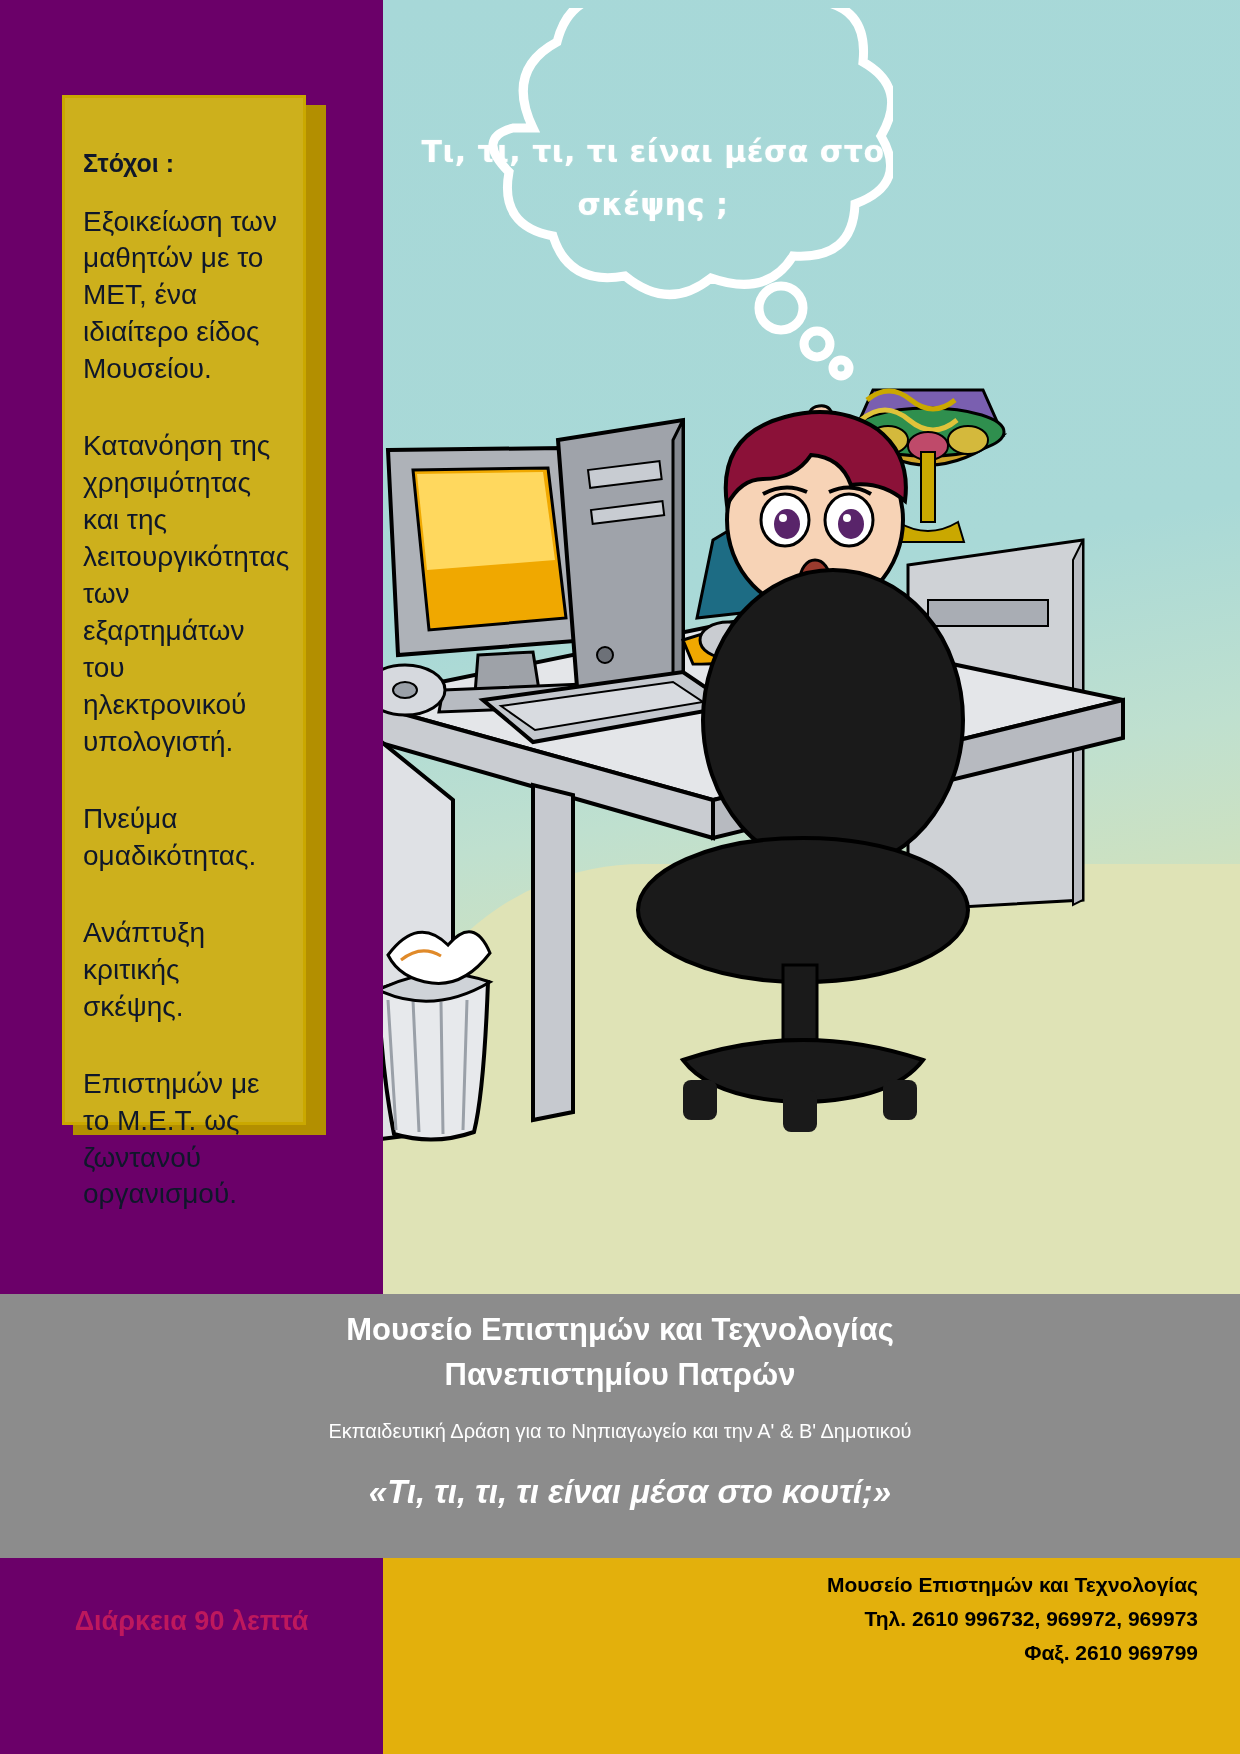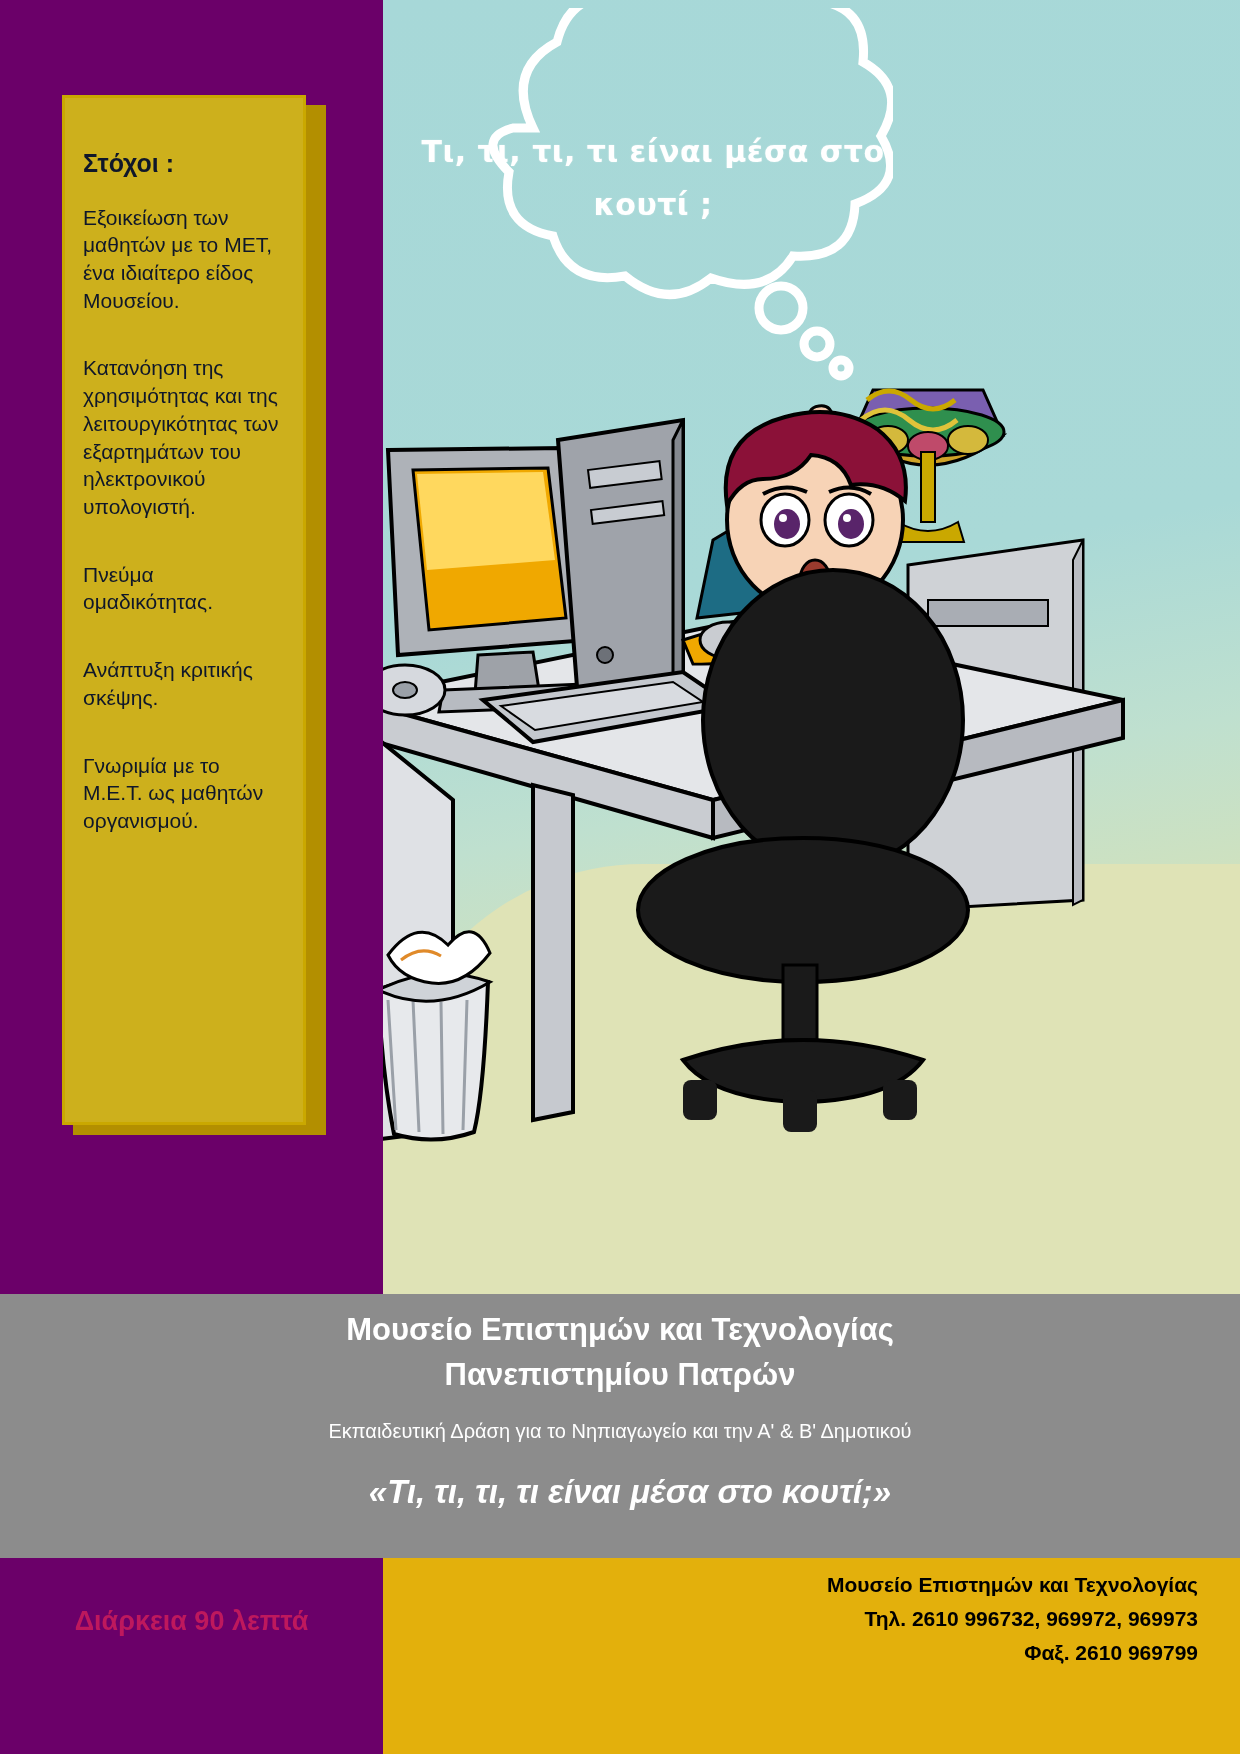--- a/index.html
+++ b/index.html
@@ -93,21 +93,21 @@
     padding: 52px 18px 10px 18px;
     color: #0f172a;
   }
   .goals-title {
     font-size: 25px;
     font-weight: 700;
     margin: 0 0 26px 0;
     line-height: 1.1;
   }
   .goal {
-    font-size: 21px;
+    font-size: 28px;
     line-height: 1.32;
     margin: 0 0 40px 0;
   }
 
   
   .grey-band {
     position: absolute;
     left: 0; top: 1294px;
     width: 1240px; height: 264px;
     background: #8c8c8c;
@@ -290,32 +290,32 @@
 
       <div class="bubble">
         <svg viewBox="0 0 480 400" width="480" height="400">
           <g fill="none" stroke="#ffffff" stroke-width="9">
             <path d="M120 120 q-28 -58 24 -86 q14 -56 78 -46 q34 -44 92 -18 q54 -26 84 22 q58 4 52 62 q46 26 18 74 q28 48 -26 68 q-2 56 -62 52 q-26 42 -82 22 q-42 34 -86 -2 q-56 10 -72 -40 q-54 -10 -44 -64 q-34 -34 4 -44 z"></path>
             <circle cx="368" cy="300" r="22"></circle>
             <circle cx="404" cy="336" r="13"></circle>
             <circle cx="428" cy="360" r="8"></circle>
           </g>
         </svg>
-        <div class="bubble-text">Τι, τι, τι, τι είναι μέσα στο κουτί ;</div>
+        <div class="bubble-text">Τι, τι, τι, τι είναι μέσα στο σκέψης ;</div>
       </div>
     </div>
 
     <div class="goals-shadow"></div>
     <div class="goals-box">
       <div class="goals-title">Στόχοι :</div>
       <p class="goal">Εξοικείωση των μαθητών με το ΜΕΤ, ένα ιδιαίτερο είδος Μουσείου.</p>
       <p class="goal">Κατανόηση  της χρησιμότητας και της λειτουργικότητας των εξαρτημάτων του ηλεκτρονικού υπολογιστή.</p>
       <p class="goal">Πνεύμα ομαδικότητας.</p>
       <p class="goal">Ανάπτυξη κριτικής σκέψης.</p>
-      <p class="goal">Γνωριμία με το Μ.Ε.Τ. ως μαθητών οργανισμού.</p>
+      <p class="goal">Επιστημών με το Μ.Ε.Τ. ως ζωντανού οργανισμού.</p>
     </div>
   </div>
 
   <div class="grey-band">
     <div class="band-line1">Μουσείο Επιστημών και Τεχνολογίας</div>
     <div class="band-line2">Πανεπιστημίου Πατρών</div>
     <div class="band-sub">Εκπαιδευτική Δράση για το Νηπιαγωγείο και την Α' &amp; Β' Δημοτικού</div>
     <div class="band-quote">«Τι, τι, τι, τι είναι μέσα στο κουτί;»</div>
   </div>
 

